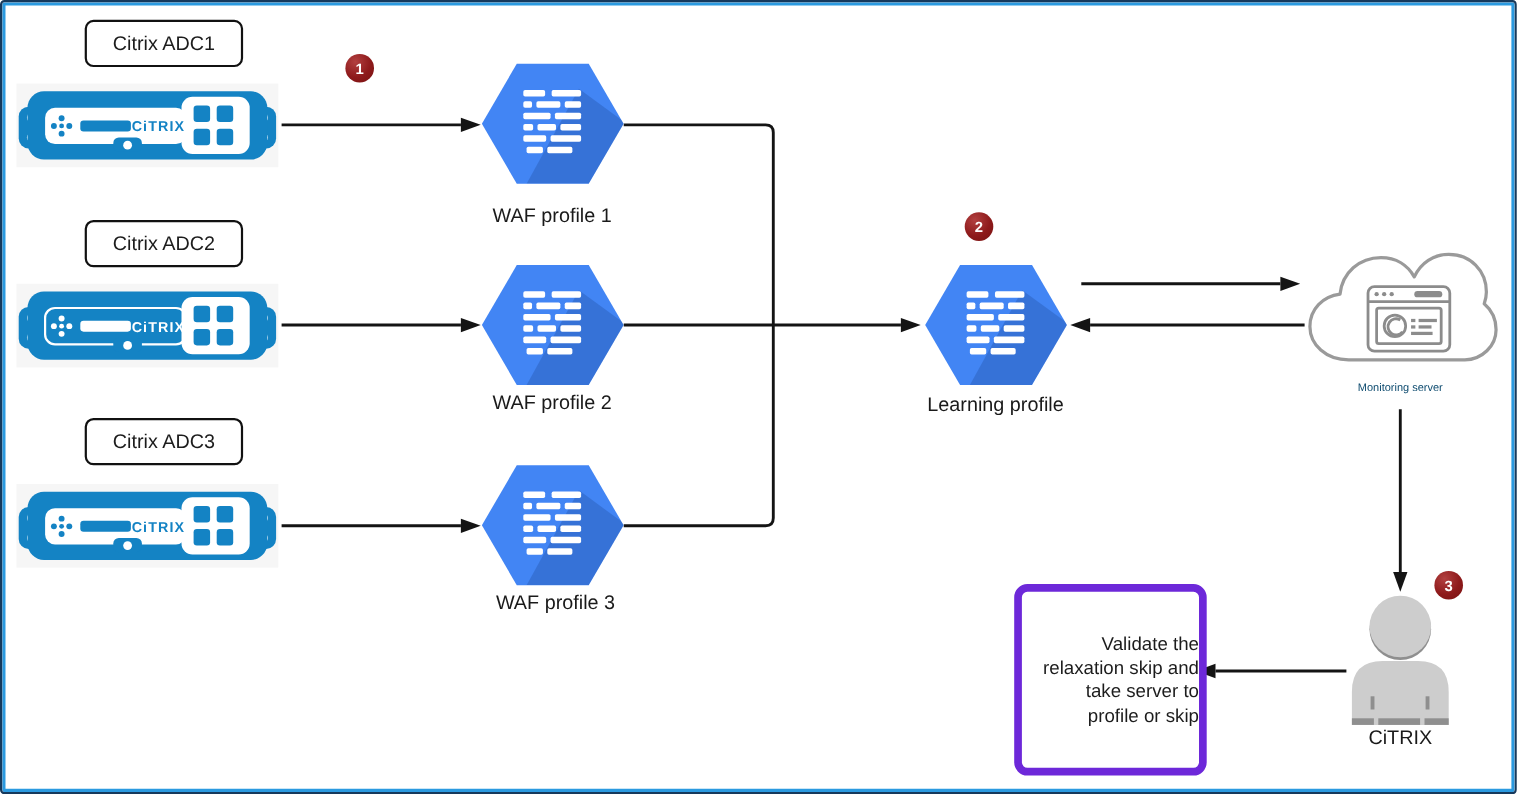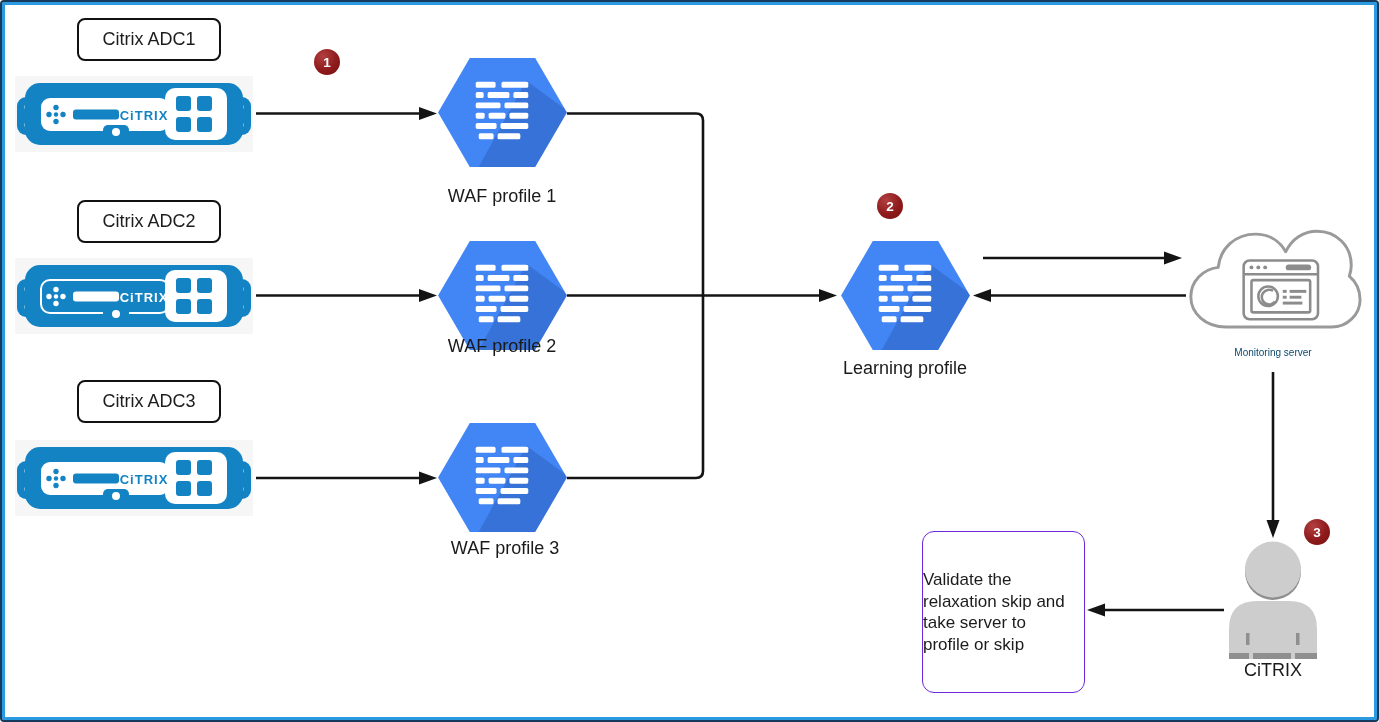--- a/index.html
+++ b/index.html
@@ -28,22 +28,22 @@
   .hex svg{display:block;width:131px;height:111px;}
   .node-label{position:absolute;text-align:center;font-size:18px;color:#1a1a1a;white-space:nowrap;}
   .badge{
     position:absolute;width:26px;height:26px;border-radius:50%;
     background:radial-gradient(circle at 35% 28%,#b24040 0%,#8e1a1b 55%,#781111 100%);
     color:#fff;font-size:13.5px;font-weight:bold;display:flex;align-items:center;justify-content:center;
   }
   #connectors{position:absolute;left:0;top:0;pointer-events:none;}
   #validate-box{
     position:absolute;left:922px;top:531px;width:161px;height:160px;background:#fff;
-    border:1px solid #6d28d9;border-radius:12px;display:flex;flex-direction:column;
-    align-items:flex-start;justify-content:center;font-size:17px;line-height:21.5px;
+    border:7px solid #6d28d9;border-radius:12px;display:flex;flex-direction:column;
+    align-items:flex-end;justify-content:center;font-size:17px;line-height:21.5px;
   }
   #validate-box div{white-space:nowrap;}
   #monitoring-label{position:absolute;left:1193px;top:347px;width:160px;text-align:center;
     font-size:10px;color:#0c4a6e;white-space:nowrap;}
   .hidden-defs{position:absolute;width:0;height:0;overflow:hidden;}
 </style>
 </head>
 <body>
 
 <div id="canvas" style="--adc-blue:#1483c4;">
@@ -167,21 +167,21 @@
         <use href="#hexagon"></use>
       </svg>
   </div>
   <div class="node-label" style="left:427px;top:174px;width:150px;margin-top:12px;">WAF profile 1</div>
 
   <div class="hex" style="left:437px;top:240px;">
     <svg viewBox="0 0 132 112">
         <use href="#hexagon"></use>
       </svg>
   </div>
-  <div class="node-label" style="left:427px;top:336px;width:150px;text-align:center;">WAF profile 2</div>
+  <div class="node-label" style="left:427px;top:356px;width:150px;text-align:center;">WAF profile 2</div>
 
   <div class="hex" style="left:437px;top:422px;">
     <svg viewBox="0 0 132 112">
         <use href="#hexagon"></use>
       </svg>
   </div>
   <div class="node-label" style="left:430px;top:538px;width:150px;">WAF profile 3</div>
 
   <div class="badge" style="left:877px;top:193px;">
     <span>2</span>

